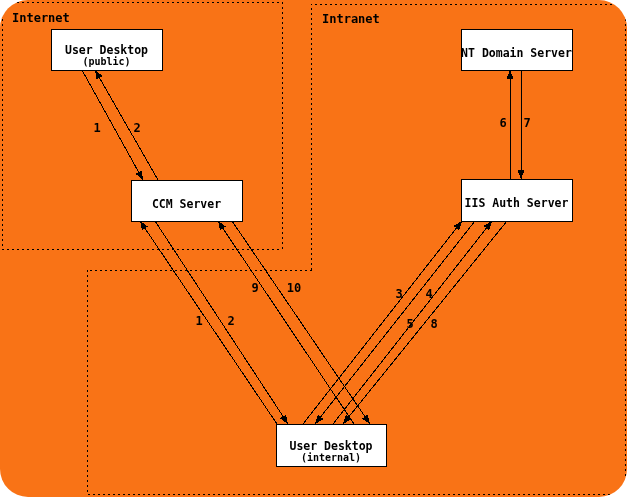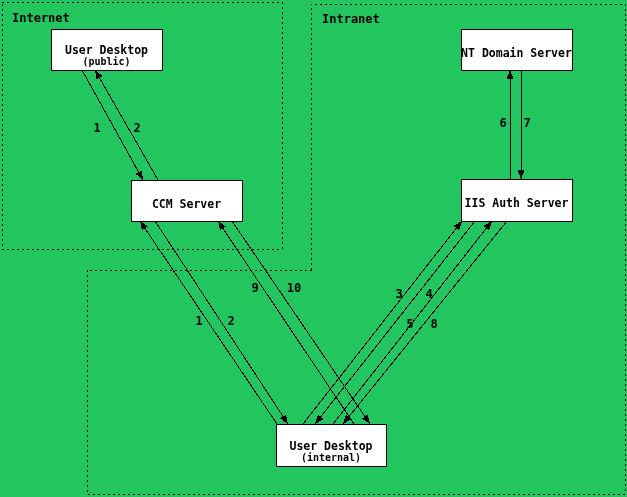--- a/index.html
+++ b/index.html
@@ -1,21 +1,22 @@
 <!DOCTYPE html>
 <html><head>
 <meta charset="utf-8">
 <style>
   html, body { margin: 0; padding: 0; background: #ffffff; }
   .canvas {
     position: relative;
     width: 627px;
     height: 497px;
-    background: #22c55e;
+    background: #f97316;
     overflow: hidden;
+    border-radius: 28px;
   }
   svg { display: block; }
   svg * { shape-rendering: crispEdges; }
   .zone-outline { fill: none; stroke: #000000; stroke-width: 1; stroke-dasharray: 2 3; }
   .node-box { fill: #ffffff; stroke: #000000; stroke-width: 1; }
   .edge-line { stroke: #000000; stroke-width: 1; fill: none; }
   text {
     font-family: "DejaVu Sans Mono", "Liberation Mono", monospace;
     font-weight: bold;
     fill: #000000;

